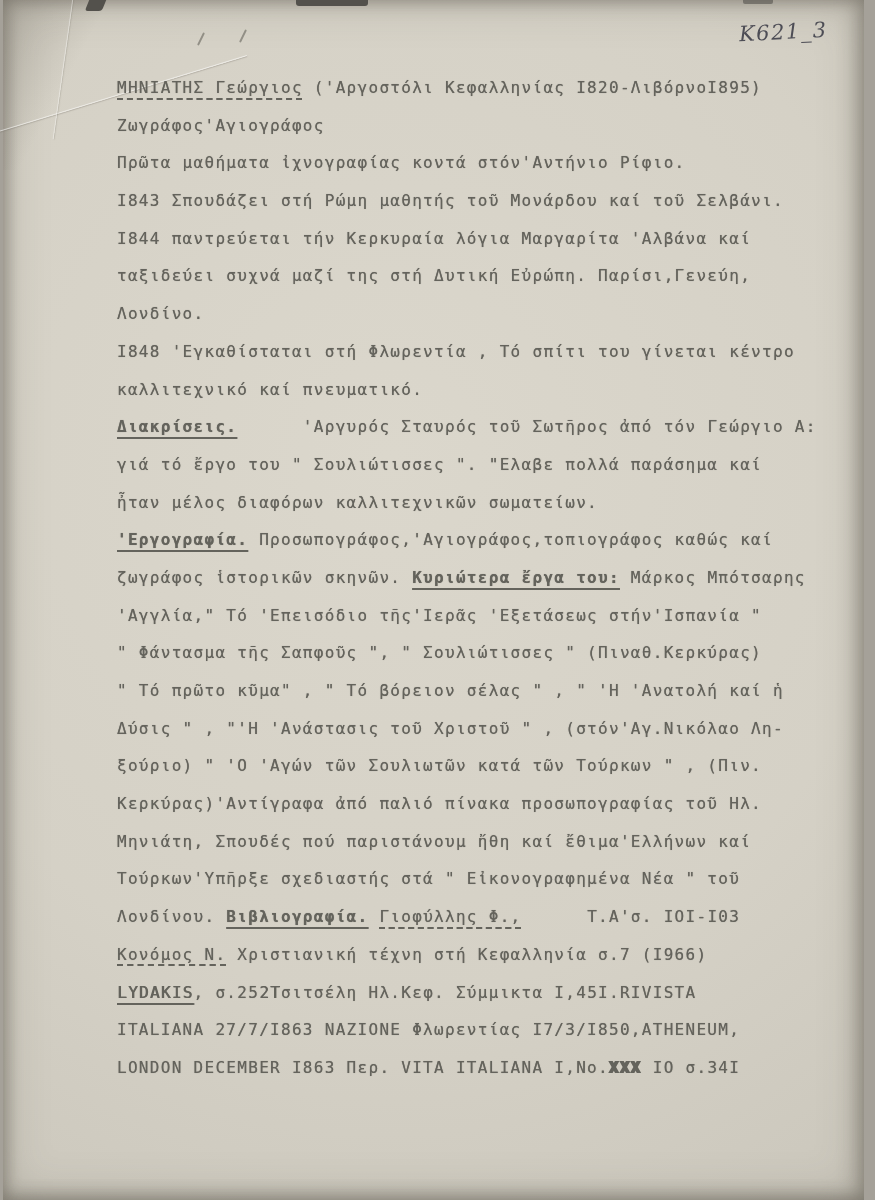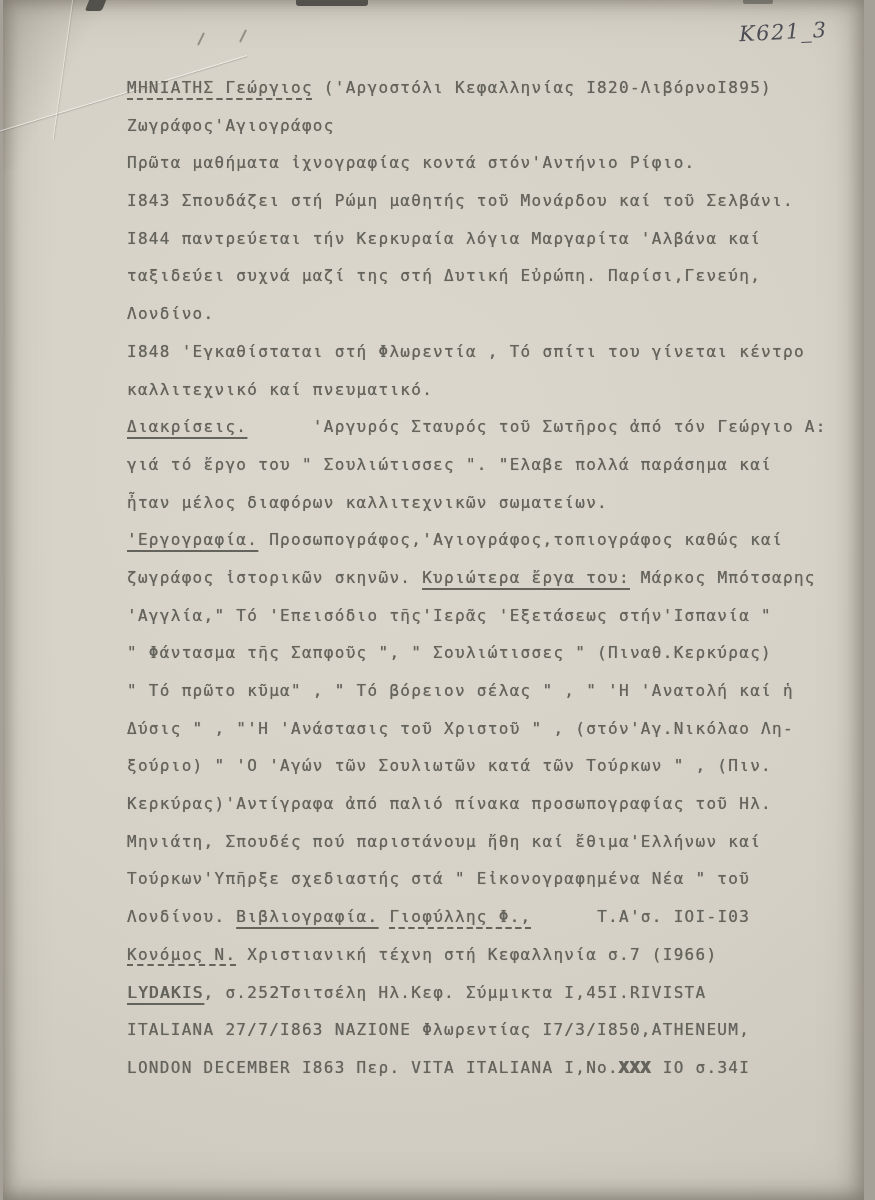--- a/index.html
+++ b/index.html
@@ -44,30 +44,30 @@
   }
   .m1{left:197px;top:32px;}
   .m2{left:239px;top:29px;}
   .annotation{
     position:absolute;right:36px;top:20px;
     font-family:"DejaVu Serif",serif;font-style:italic;
     font-size:21px;color:#4d4d55;letter-spacing:1.5px;
     transform:rotate(-3deg);
   }
   .doc{
-    position:absolute;left:124px;top:69px;width:745px;
+    position:absolute;left:114px;top:69px;width:745px;
     color:#64635c;font-size:16px;letter-spacing:1.3px;line-height:37.7px;
     white-space:pre;
     text-shadow:0 0 0.7px rgba(100,99,92,.8);
   }
   .line{height:37.7px;}
-  .u-solid{text-decoration:underline;text-decoration-thickness:1.5px;text-underline-offset:5px;}
+  .u-solid{text-decoration:underline;text-decoration-thickness:1.5px;text-underline-offset:5px;font-weight:bold;}
   .u-dashed{text-decoration:underline dashed 1.5px;text-underline-offset:5px;}
   .b{font-weight:normal;text-shadow:0.7px 0 currentColor;}
-  .x{font-weight:normal;text-shadow:1px 0 currentColor,-1px 0 currentColor;}
+  .x{font-weight:bold;text-shadow:1px 0 currentColor,-1px 0 currentColor;}
 </style>
 </head>
 <body>
 
 <div class="paper">
   <div class="crease-tl"></div>
   <div class="crease-line"></div>
   <div class="crease-line2"></div>
   <div class="edge-notch n1"></div>
   <div class="edge-notch n2"></div>

